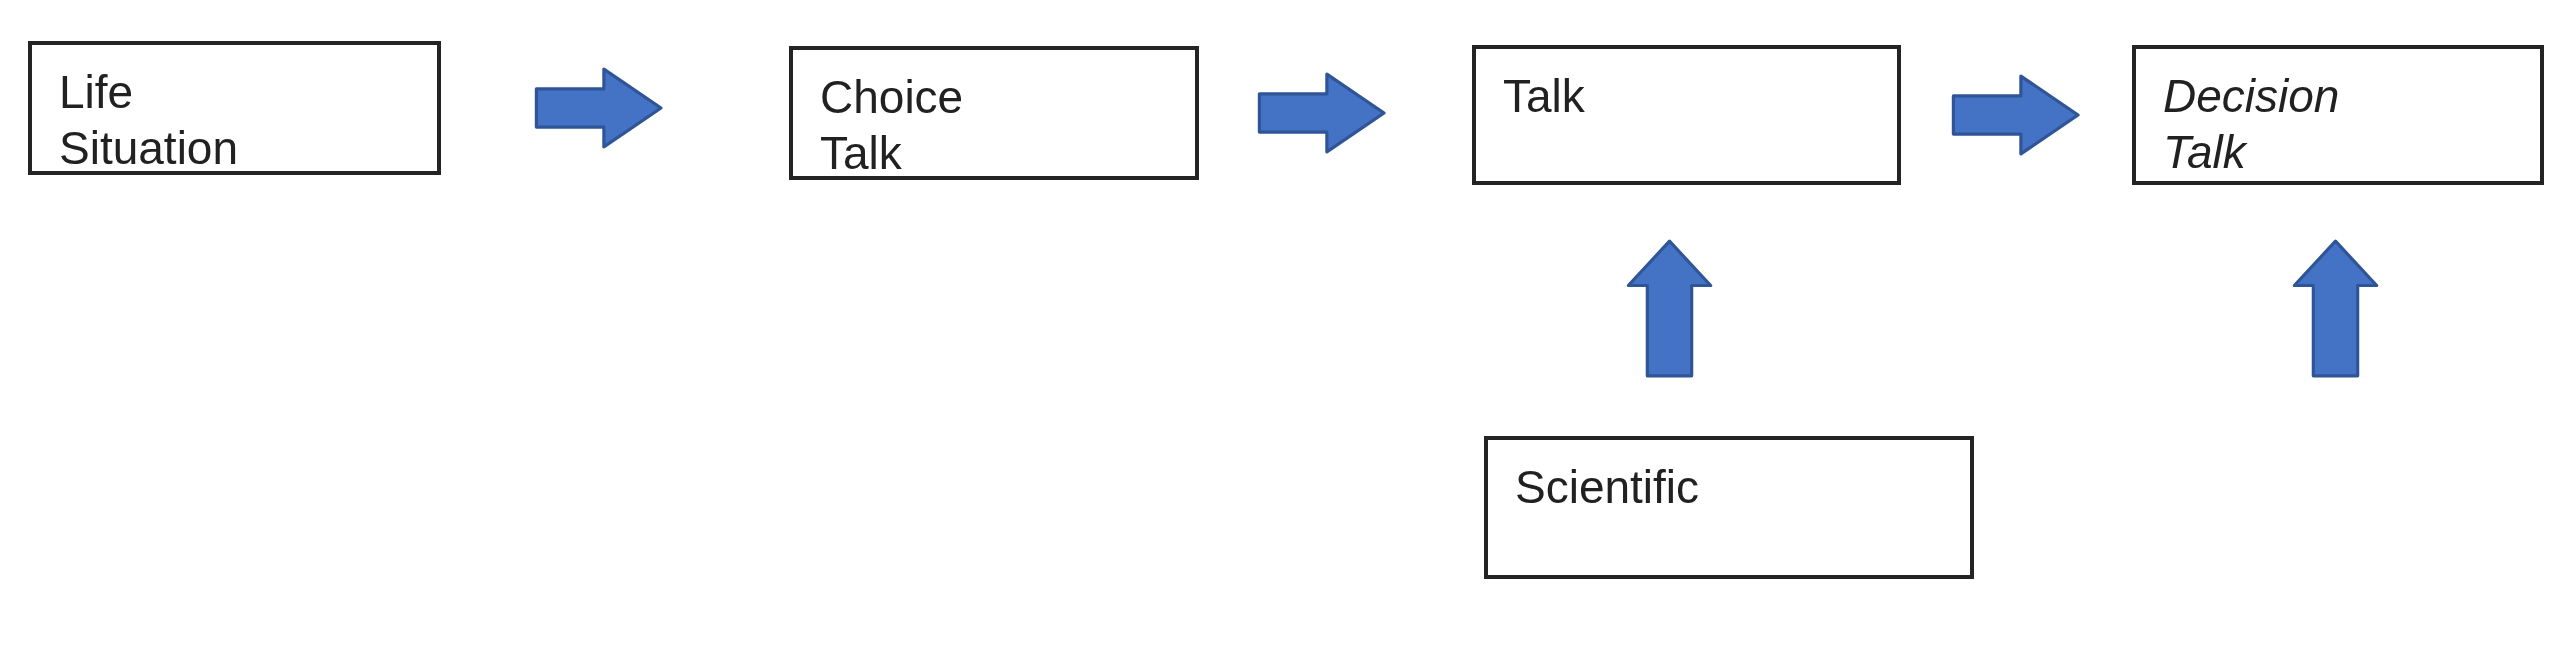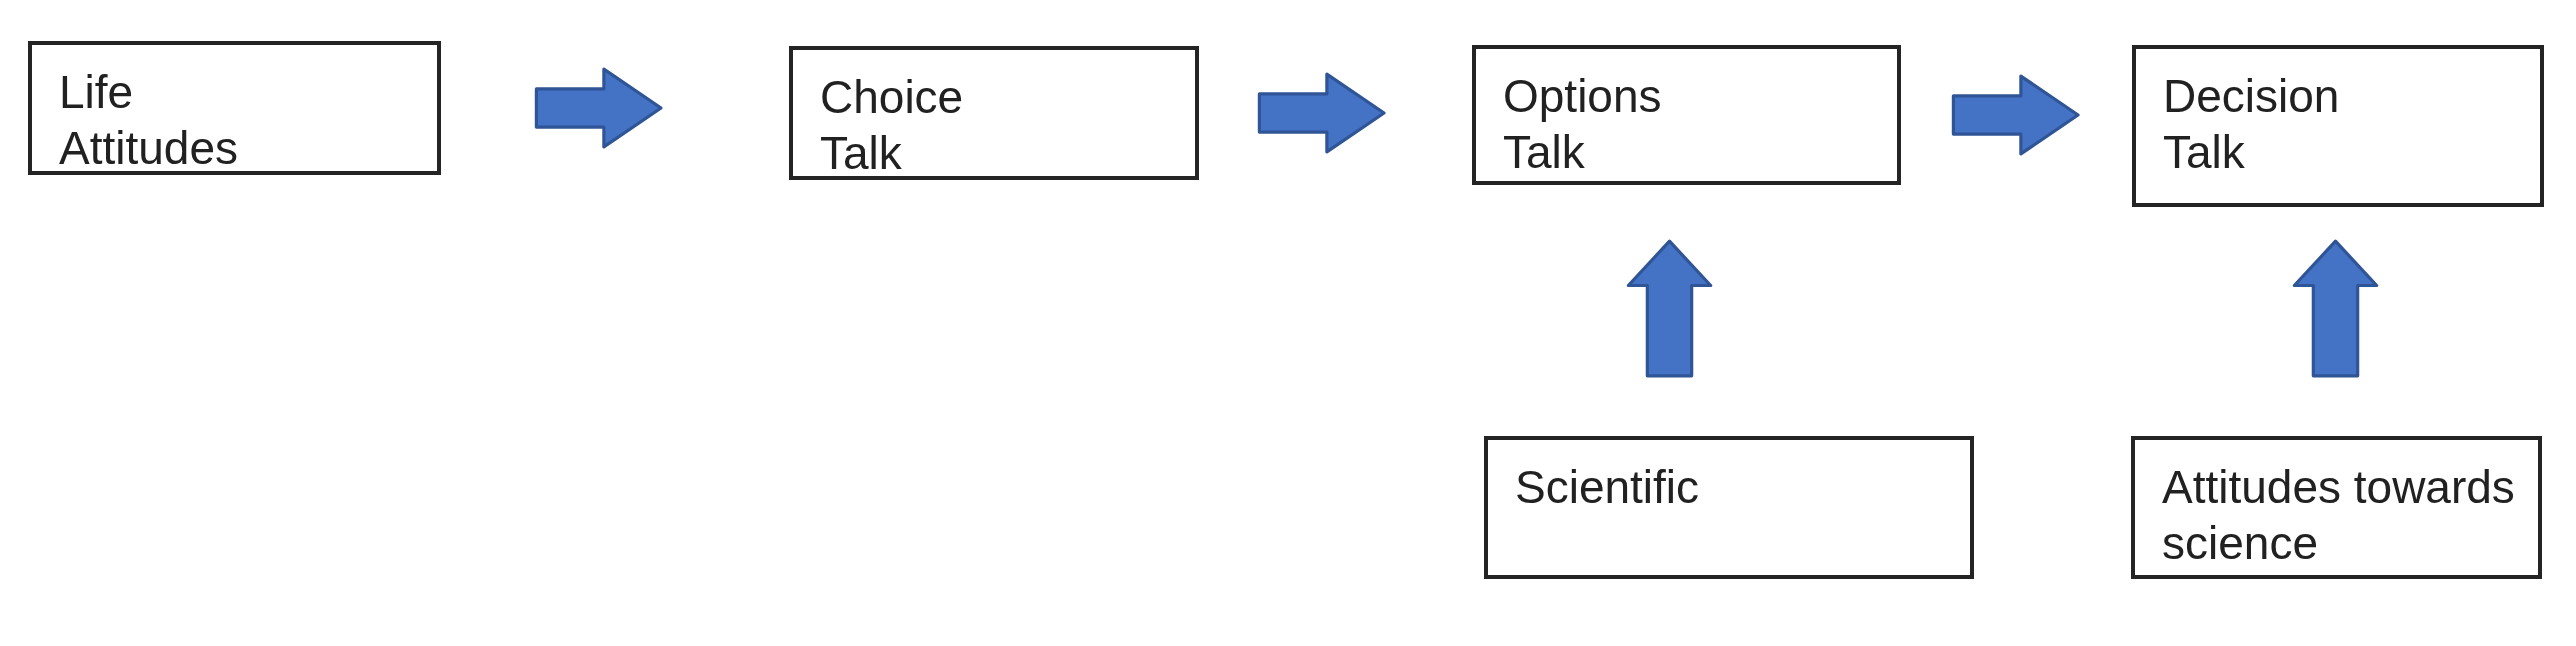--- a/index.html
+++ b/index.html
@@ -52,71 +52,66 @@
     stroke-linejoin: round;
   }
 </style>
 </head>
 <body>
 
 <div class="canvas">
 
   <div class="box" style="left:28px; top:41px; width:413px; height:134px;">
     <div class="line">Life</div>
-    <div class="line">Attitudes</div>
+    <div class="line">Situation</div>
   </div>
 
   <div class="connector" style="left:534px; top:65px;">
     <svg width="131" height="86" viewBox="0 0 165 108">
       <polygon points="3,30 88,30 88,5 160,54 88,103 88,78 3,78"></polygon>
     </svg>
   </div>
 
   <div class="box" style="left:789px; top:46px; width:410px; height:134px;">
     <div class="line">Choice</div>
     <div class="line">Talk</div>
   </div>
 
   <div class="connector" style="left:1257px; top:70px;">
     <svg width="131" height="86" viewBox="0 0 165 108">
       <polygon points="3,30 88,30 88,5 160,54 88,103 88,78 3,78"></polygon>
     </svg>
   </div>
 
   <div class="box" style="left:1472px; top:45px; width:429px; height:140px;">
-    <div class="line">Options</div>
     <div class="line">Talk</div>
   </div>
 
   <div class="connector" style="left:1951px; top:72px;">
     <svg width="131" height="86" viewBox="0 0 165 108">
       <polygon points="3,30 88,30 88,5 160,54 88,103 88,78 3,78"></polygon>
     </svg>
   </div>
 
-  <div class="box" style="left:2132px; top:45px; width:412px; height:162px;">
+  <div class="box" style="left:2132px; top:45px; width:412px; height:140px;font-style:italic;">
     <div class="line">Decision</div>
     <div class="line">Talk</div>
   </div>
 
   <div class="connector" style="left:1625px; top:238px;">
     <svg width="89" height="141" viewBox="0 0 112 178">
       <polygon points="56,4 108,60 84,60 84,174 28,174 28,60 4,60"></polygon>
     </svg>
   </div>
 
   <div class="connector" style="left:2291px; top:238px;">
     <svg width="89" height="141" viewBox="0 0 112 178">
       <polygon points="56,4 108,60 84,60 84,174 28,174 28,60 4,60"></polygon>
     </svg>
   </div>
 
   <div class="box" style="left:1484px; top:436px; width:490px; height:143px;">
     <div class="line">Scientific</div>
   </div>
 
-  <div class="box" style="left:2131px; top:436px; width:411px; height:143px;">
-    <div class="line">Attitudes towards</div>
-    <div class="line">science</div>
-  </div>
 
 </div>
 
 
 </body></html>

